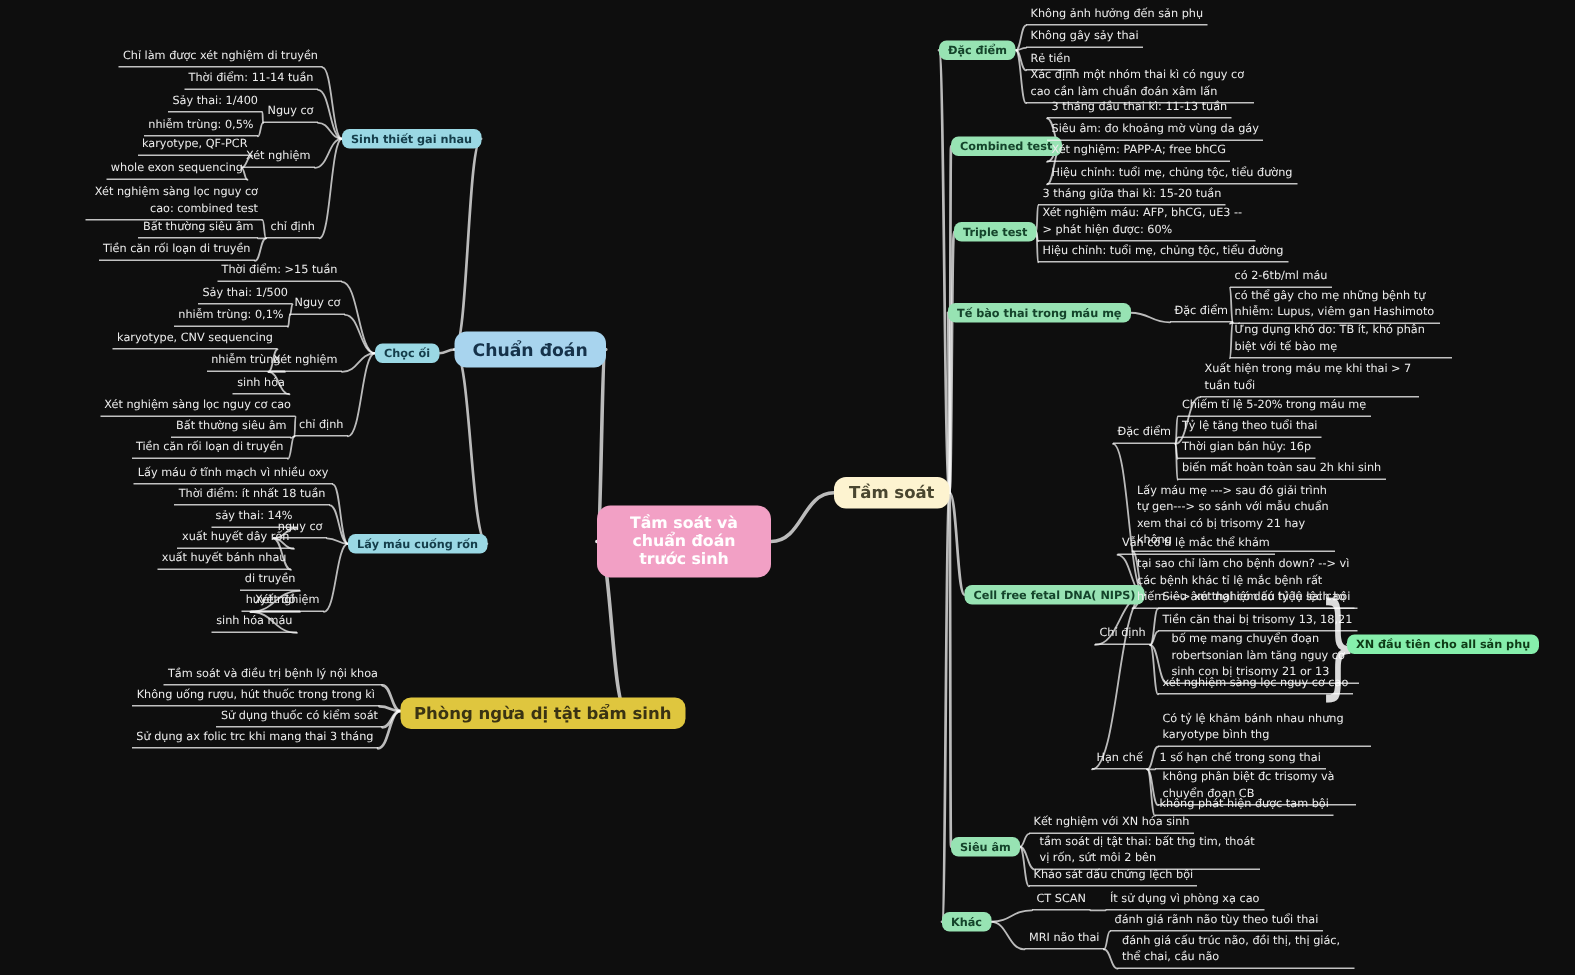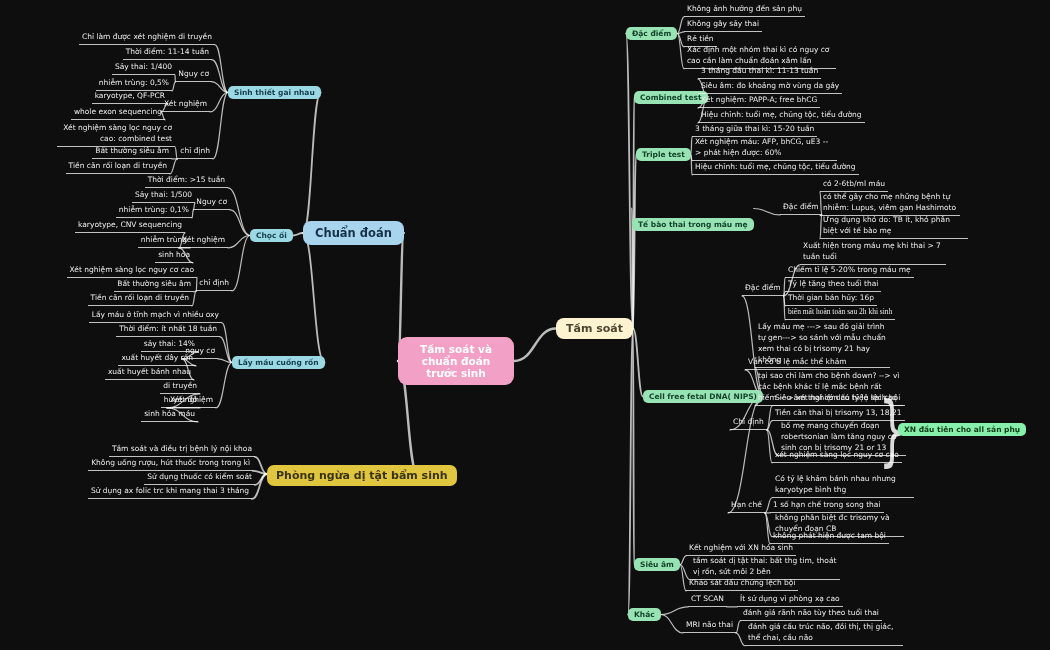--- a/index.html
+++ b/index.html
@@ -140,21 +140,21 @@
   <div class="box cream" id="tamsoat" style="left:556px; top:318px;">Tầm soát</div>
   <div class="box yellow" id="phongngua" style="left:267px; top:465px;">Phòng ngừa dị tật bẩm sinh</div>
 
   <div class="box blue-sm" id="cvs" style="left:228px; top:86px;">Sinh thiết gai nhau</div>
   <div class="box blue-sm" id="chocoi" style="left:250px; top:229px;">Chọc ối</div>
   <div class="box blue-sm" id="cuongron" style="left:232px; top:356px;">Lấy máu cuống rốn</div>
 
   <div class="box green-sm" id="dacdiem1" style="left:626px; top:27px;">Đặc điểm</div>
   <div class="box green-sm" id="combined" style="left:634px; top:91px;">Combined test</div>
   <div class="box green-sm" id="triple" style="left:636px; top:148px;">Triple test</div>
-  <div class="box green-sm" id="tebao" style="left:632px; top:202px;margin-top:16px;">Tế bào thai trong máu mẹ</div>
+  <div class="box green-sm" id="tebao" style="left:632px; top:202px;">Tế bào thai trong máu mẹ</div>
   <div class="box green-sm" id="cffdna" style="left:643px; top:390px;">Cell free fetal DNA( NIPS)</div>
   <div class="box green-sm" id="sieuamB" style="left:634px; top:558px;">Siêu âm</div>
   <div class="box green-sm" id="khacB" style="left:628px; top:608px;">Khác</div>
 
   <div class="node left" id="a1" style="right:835px; top:32px;">Chỉ làm được xét nghiệm di truyền</div>
   <div class="node left" id="a2" style="right:838px; top:47px;">Thời điểm: 11-14 tuần</div>
   <div class="node left" id="nguycoA" style="right:838px; top:69px;">Nguy cơ</div>
   <div class="node left" id="a3" style="right:875px; top:62px;">Sảy thai: 1/400</div>
   <div class="node left" id="a4" style="right:878px; top:78px;">nhiễm trùng: 0,5%</div>
   <div class="node left" id="xnA" style="right:840px; top:99px;">Xét nghiệm</div>
@@ -211,21 +211,21 @@
   <div class="node" id="dacdiem2" style="left:780px; top:202px;">Đặc điểm</div>
   <div class="node" id="r4a" style="left:820px; top:179px;">có 2-6tb/ml máu</div>
   <div class="node wrap" id="r4c" style="left:820px; top:215px; width:148px;">Ứng dụng khó do: TB ít, khó phân biệt với tế bào mẹ</div>
   <div class="node wrap" id="r4b" style="left:820px; top:192px; width:140px;">có thể gây cho mẹ những bệnh tự nhiễm: Lupus, viêm gan Hashimoto</div>
 
   <div class="node" id="dacdiem3" style="left:742px; top:283px;">Đặc điểm</div>
   <div class="node wrap" id="r5a" style="left:800px; top:241px; width:146px;">Xuất hiện trong máu mẹ khi thai &gt; 7 tuần tuổi</div>
   <div class="node" id="r5b" style="left:785px; top:265px;">Chiếm tỉ lệ 5-20% trong máu mẹ</div>
   <div class="node" id="r5c" style="left:785px; top:279px;">Tỷ lệ tăng theo tuổi thai</div>
   <div class="node" id="r5d" style="left:785px; top:293px;">Thời gian bán hủy: 16p</div>
-  <div class="node" id="r5e" style="left:785px; top:307px;font-family:Liberation Serif, serif;">biến mất hoàn toàn sau 2h khi sinh</div>
+  <div class="node" id="r5e" style="left:785px; top:307px;">biến mất hoàn toàn sau 2h khi sinh</div>
   <div class="node wrap" id="r5f" style="left:755px; top:322px; width:135px;">Lấy máu mẹ ---&gt; sau đó giải trình tự gen---&gt; so sánh với mẫu chuẩn xem thai có bị trisomy 21 hay không</div>
   <div class="node" id="r5g" style="left:745px; top:357px;">Vẫn có tỉ lệ mắc thể khảm</div>
   <div class="node wrap" id="r5h" style="left:755px; top:371px; width:150px;">tại sao chỉ làm cho bệnh down? --&gt; vì các bệnh khác tỉ lệ mắc bệnh rất hiếm ---&gt; xét nghiệm có tỷ lệ sai cao</div>
   <div class="node" id="chidinh2" style="left:730px; top:417px;">Chỉ định</div>
   <div class="node" id="r5i" style="left:772px; top:393px;">Siêu âm thai có dấu hiệu lệch bội</div>
   <div class="node" id="r5j" style="left:772px; top:408px;">Tiền căn thai bị trisomy 13, 18,21</div>
   <div class="node wrap" id="r5k" style="left:778px; top:421px; width:128px;">bố mẹ mang chuyển đoạn robertsonian làm tăng nguy cơ sinh con bị trisomy 21 or 13</div>
   <div class="node" id="r5l" style="left:772px; top:450px;">xét nghiệm sàng lọc nguy cơ cao</div>
   <div class="brace" id="brace" style="left:868px; top:392px;">}</div>
   <div class="box green-hl" id="xnfirst" style="left:898px; top:423px;">XN đầu tiên cho all sản phụ</div>

